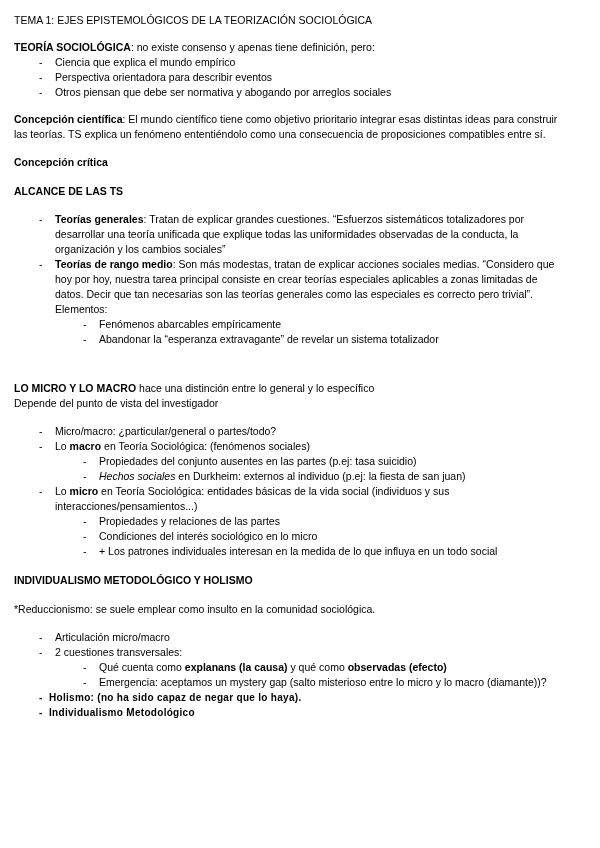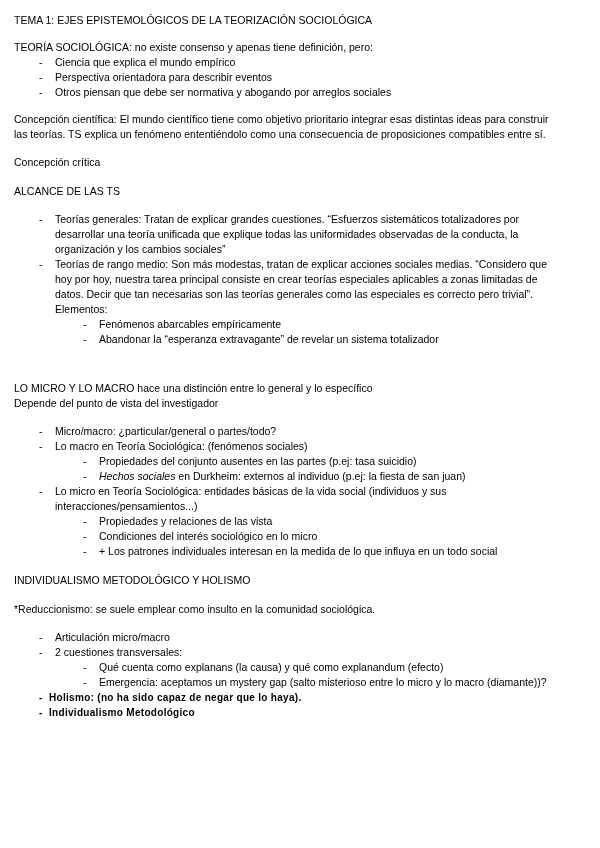--- a/index.html
+++ b/index.html
@@ -8,21 +8,21 @@
     box-sizing:border-box;
     background:#ffffff;
     color:#000000;
     font-family:"Liberation Sans","DejaVu Sans",sans-serif;
     font-size:10.5px;
     line-height:15px;
     padding:13px 12px 0 14px;
     overflow:hidden;
   }
   .blk{white-space:pre-wrap;}
-  .b{font-weight:normal;}
+  .b{font-weight:bold;}
   .i{font-style:italic;}
   .mt12{margin-top:12px;}
   .mt13{margin-top:13px;}
   .mt14{margin-top:14px;}
   .mt34{margin-top:34px;}
   .li{position:relative;white-space:pre-wrap;}
   .li.l1{padding-left:41px;}
   .li.l1::before{content:"-";position:absolute;left:25px;top:0;}
   .li.l2{padding-left:85px;}
   .li.l2::before{content:"-";position:absolute;left:69px;top:0;}
@@ -66,32 +66,32 @@
   <div class="blk mt34"><span class="b">LO MICRO Y LO MACRO</span><span> hace una distinción entre lo general y lo específico</span></div>
   <div class="blk">Depende del punto de vista del investigador</div>
 
   <div class="mt13">
     <div class="li l1">Micro/macro: ¿particular/general o partes/todo?</div>
     <div class="li l1"><span>Lo </span><span class="b">macro</span><span> en Teoría Sociológica: (fenómenos sociales)</span></div>
     <div class="li l2">Propiedades del conjunto ausentes en las partes (p.ej: tasa suicidio)</div>
     <div class="li l2"><span class="i">Hechos sociales</span><span> en Durkheim: externos al individuo (p.ej: la fiesta de san juan)</span></div>
     <div class="li l1"><span>Lo </span><span class="b">micro</span><span> en Teoría Sociológica: entidades básicas de la vida social (individuos y sus
 interacciones/pensamientos...)</span></div>
-    <div class="li l2">Propiedades y relaciones de las vista</div>
+    <div class="li l2">Propiedades y relaciones de las partes</div>
     <div class="li l2">Condiciones del interés sociológico en lo micro</div>
     <div class="li l2">+ Los patrones individuales interesan en la medida de lo que influya en un todo social</div>
   </div>
 
   <div class="blk mt14 b">INDIVIDUALISMO METODOLÓGICO Y HOLISMO</div>
 
 
   <div class="blk mt14">*Reduccionismo: se suele emplear como insulto en la comunidad sociológica.</div>
 
   <div class="mt13">
     <div class="li l1">Articulación micro/macro</div>
     <div class="li l1">2 cuestiones transversales:</div>
-    <div class="li l2"><span>Qué cuenta como </span><span class="b">explanans (la causa)</span><span> y qué como </span><span class="b">explanandum (efecto)</span></div>
+    <div class="li l2"><span>Qué cuenta como </span><span class="b">explanans (la causa)</span><span> y qué como </span><span class="b">observadas (efecto)</span></div>
     <div class="li l2">Emergencia: aceptamos un mystery gap (salto misterioso entre lo micro y lo macro (diamante))?</div>
     <div class="li sm">Holismo: (no ha sido capaz de negar que lo haya).</div>
     <div class="li sm">Individualismo Metodológico</div>
   </div>
 
 </div>
 
 </body></html>

